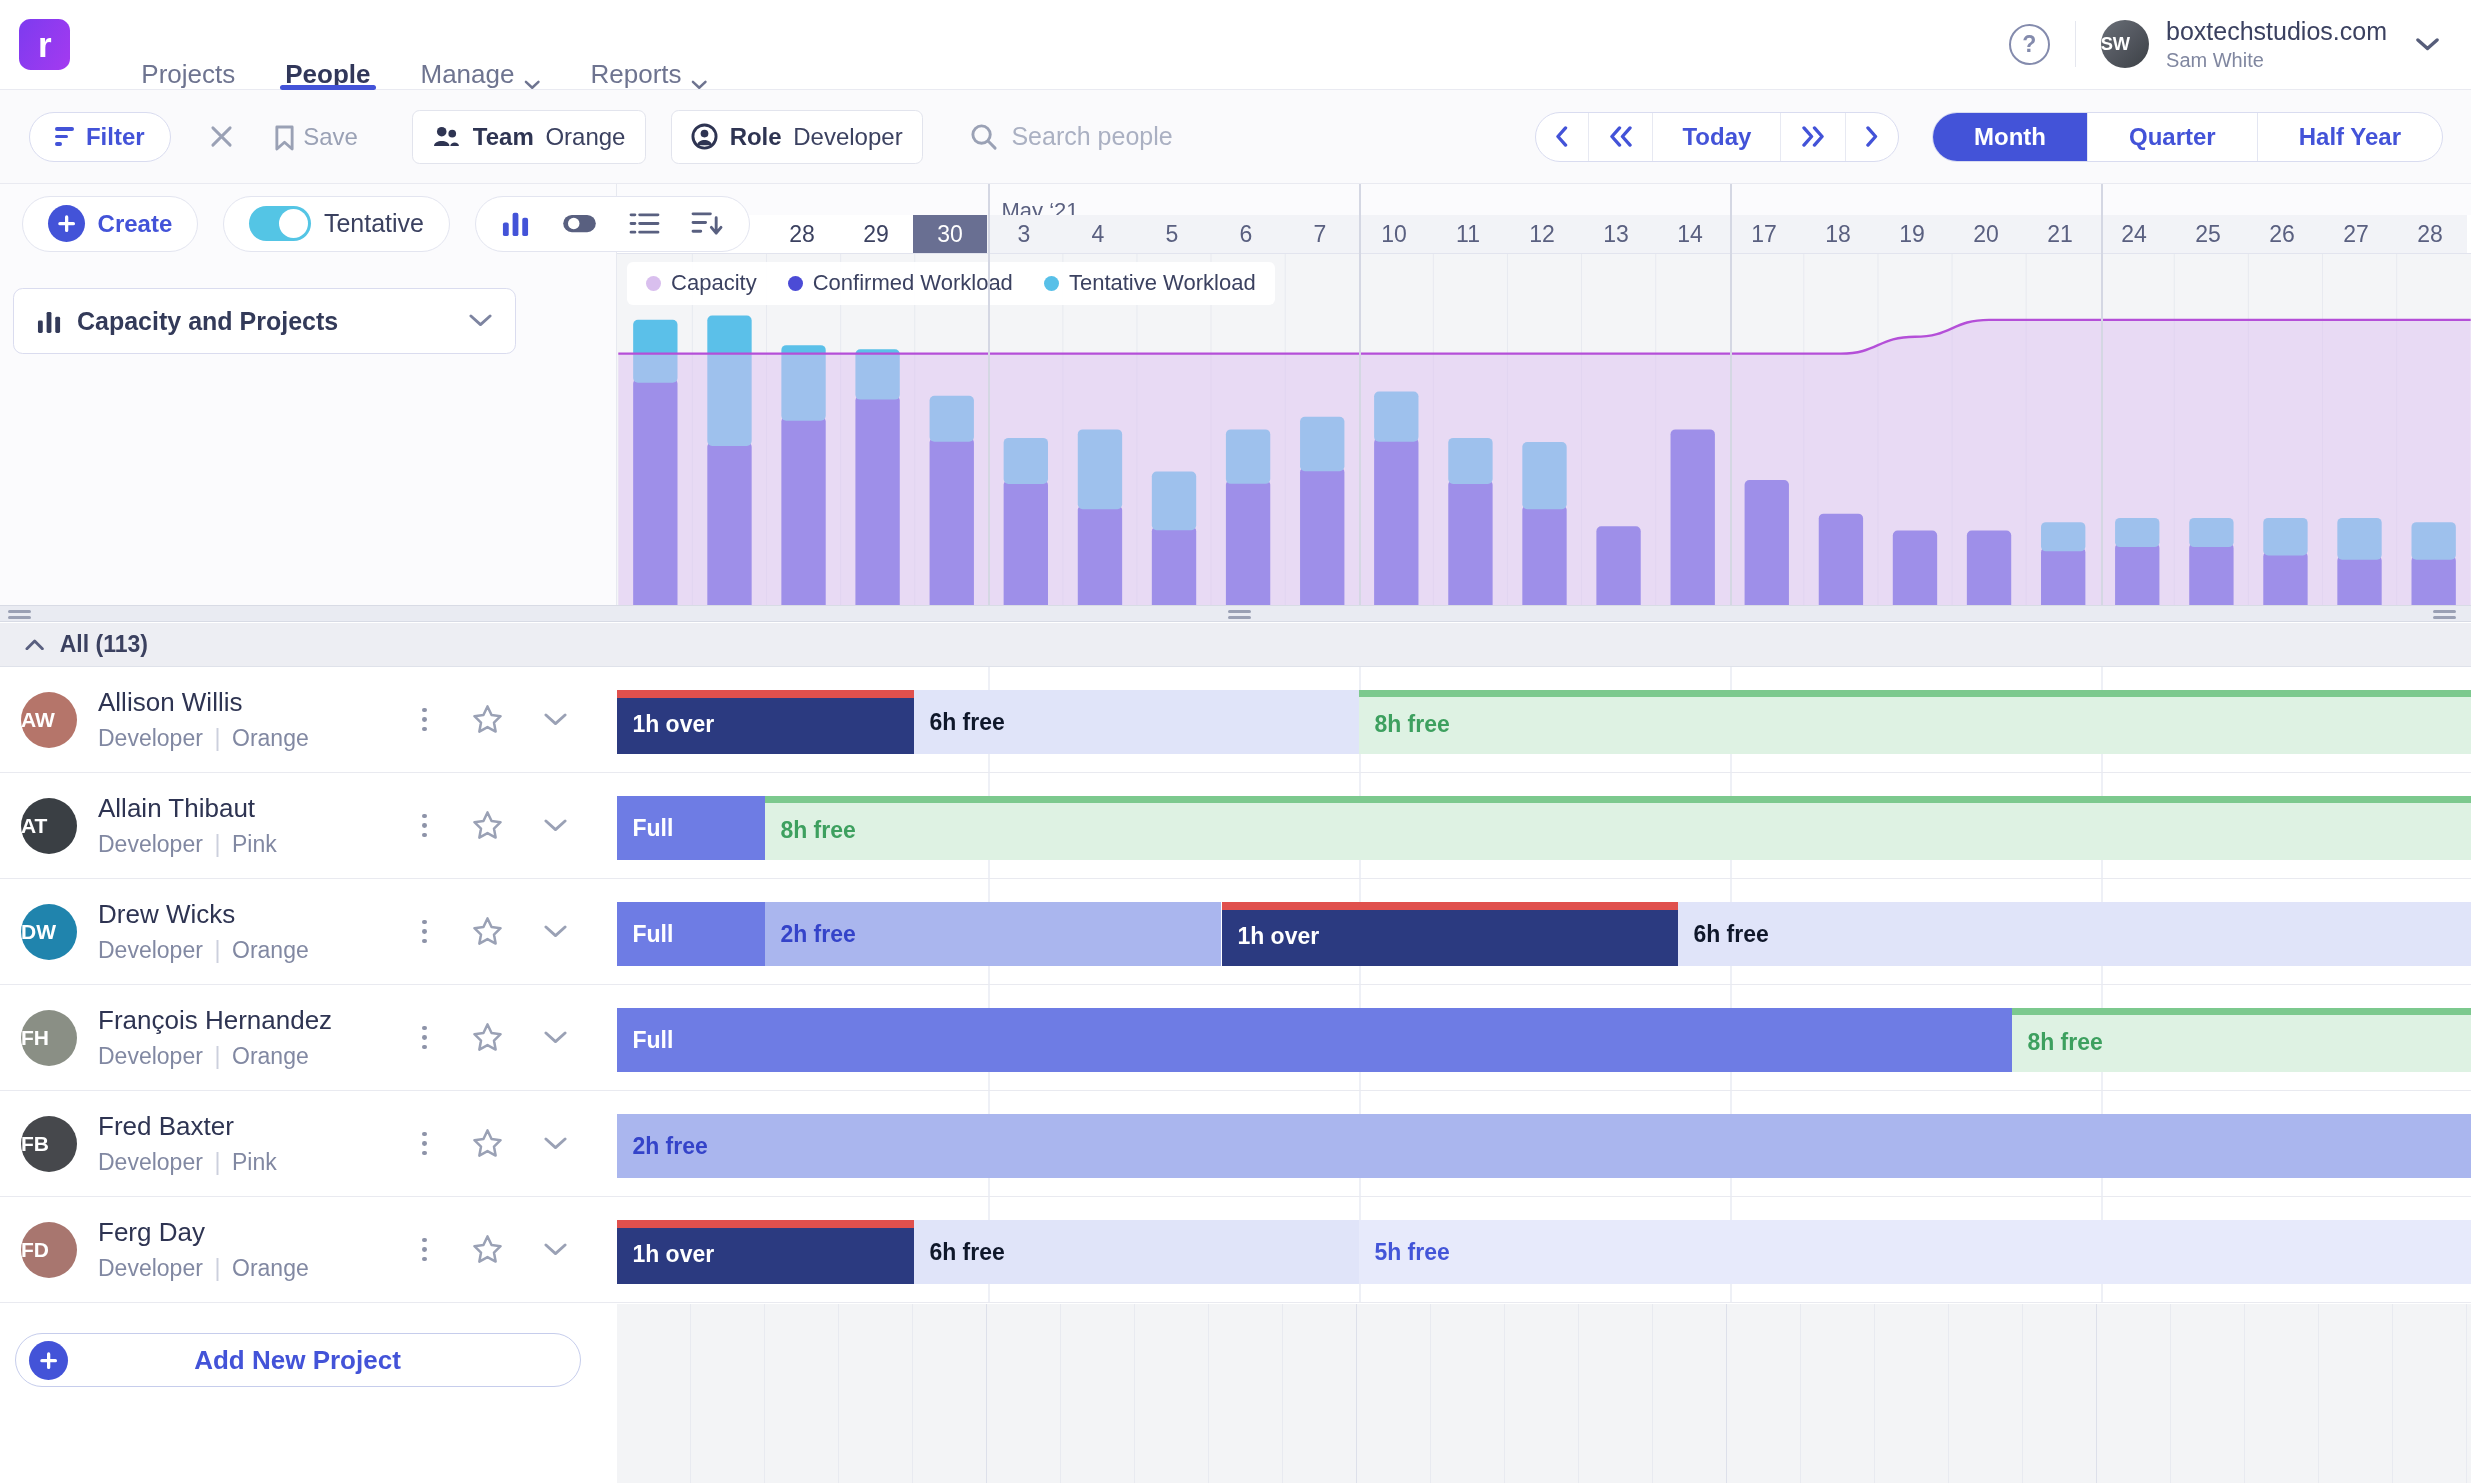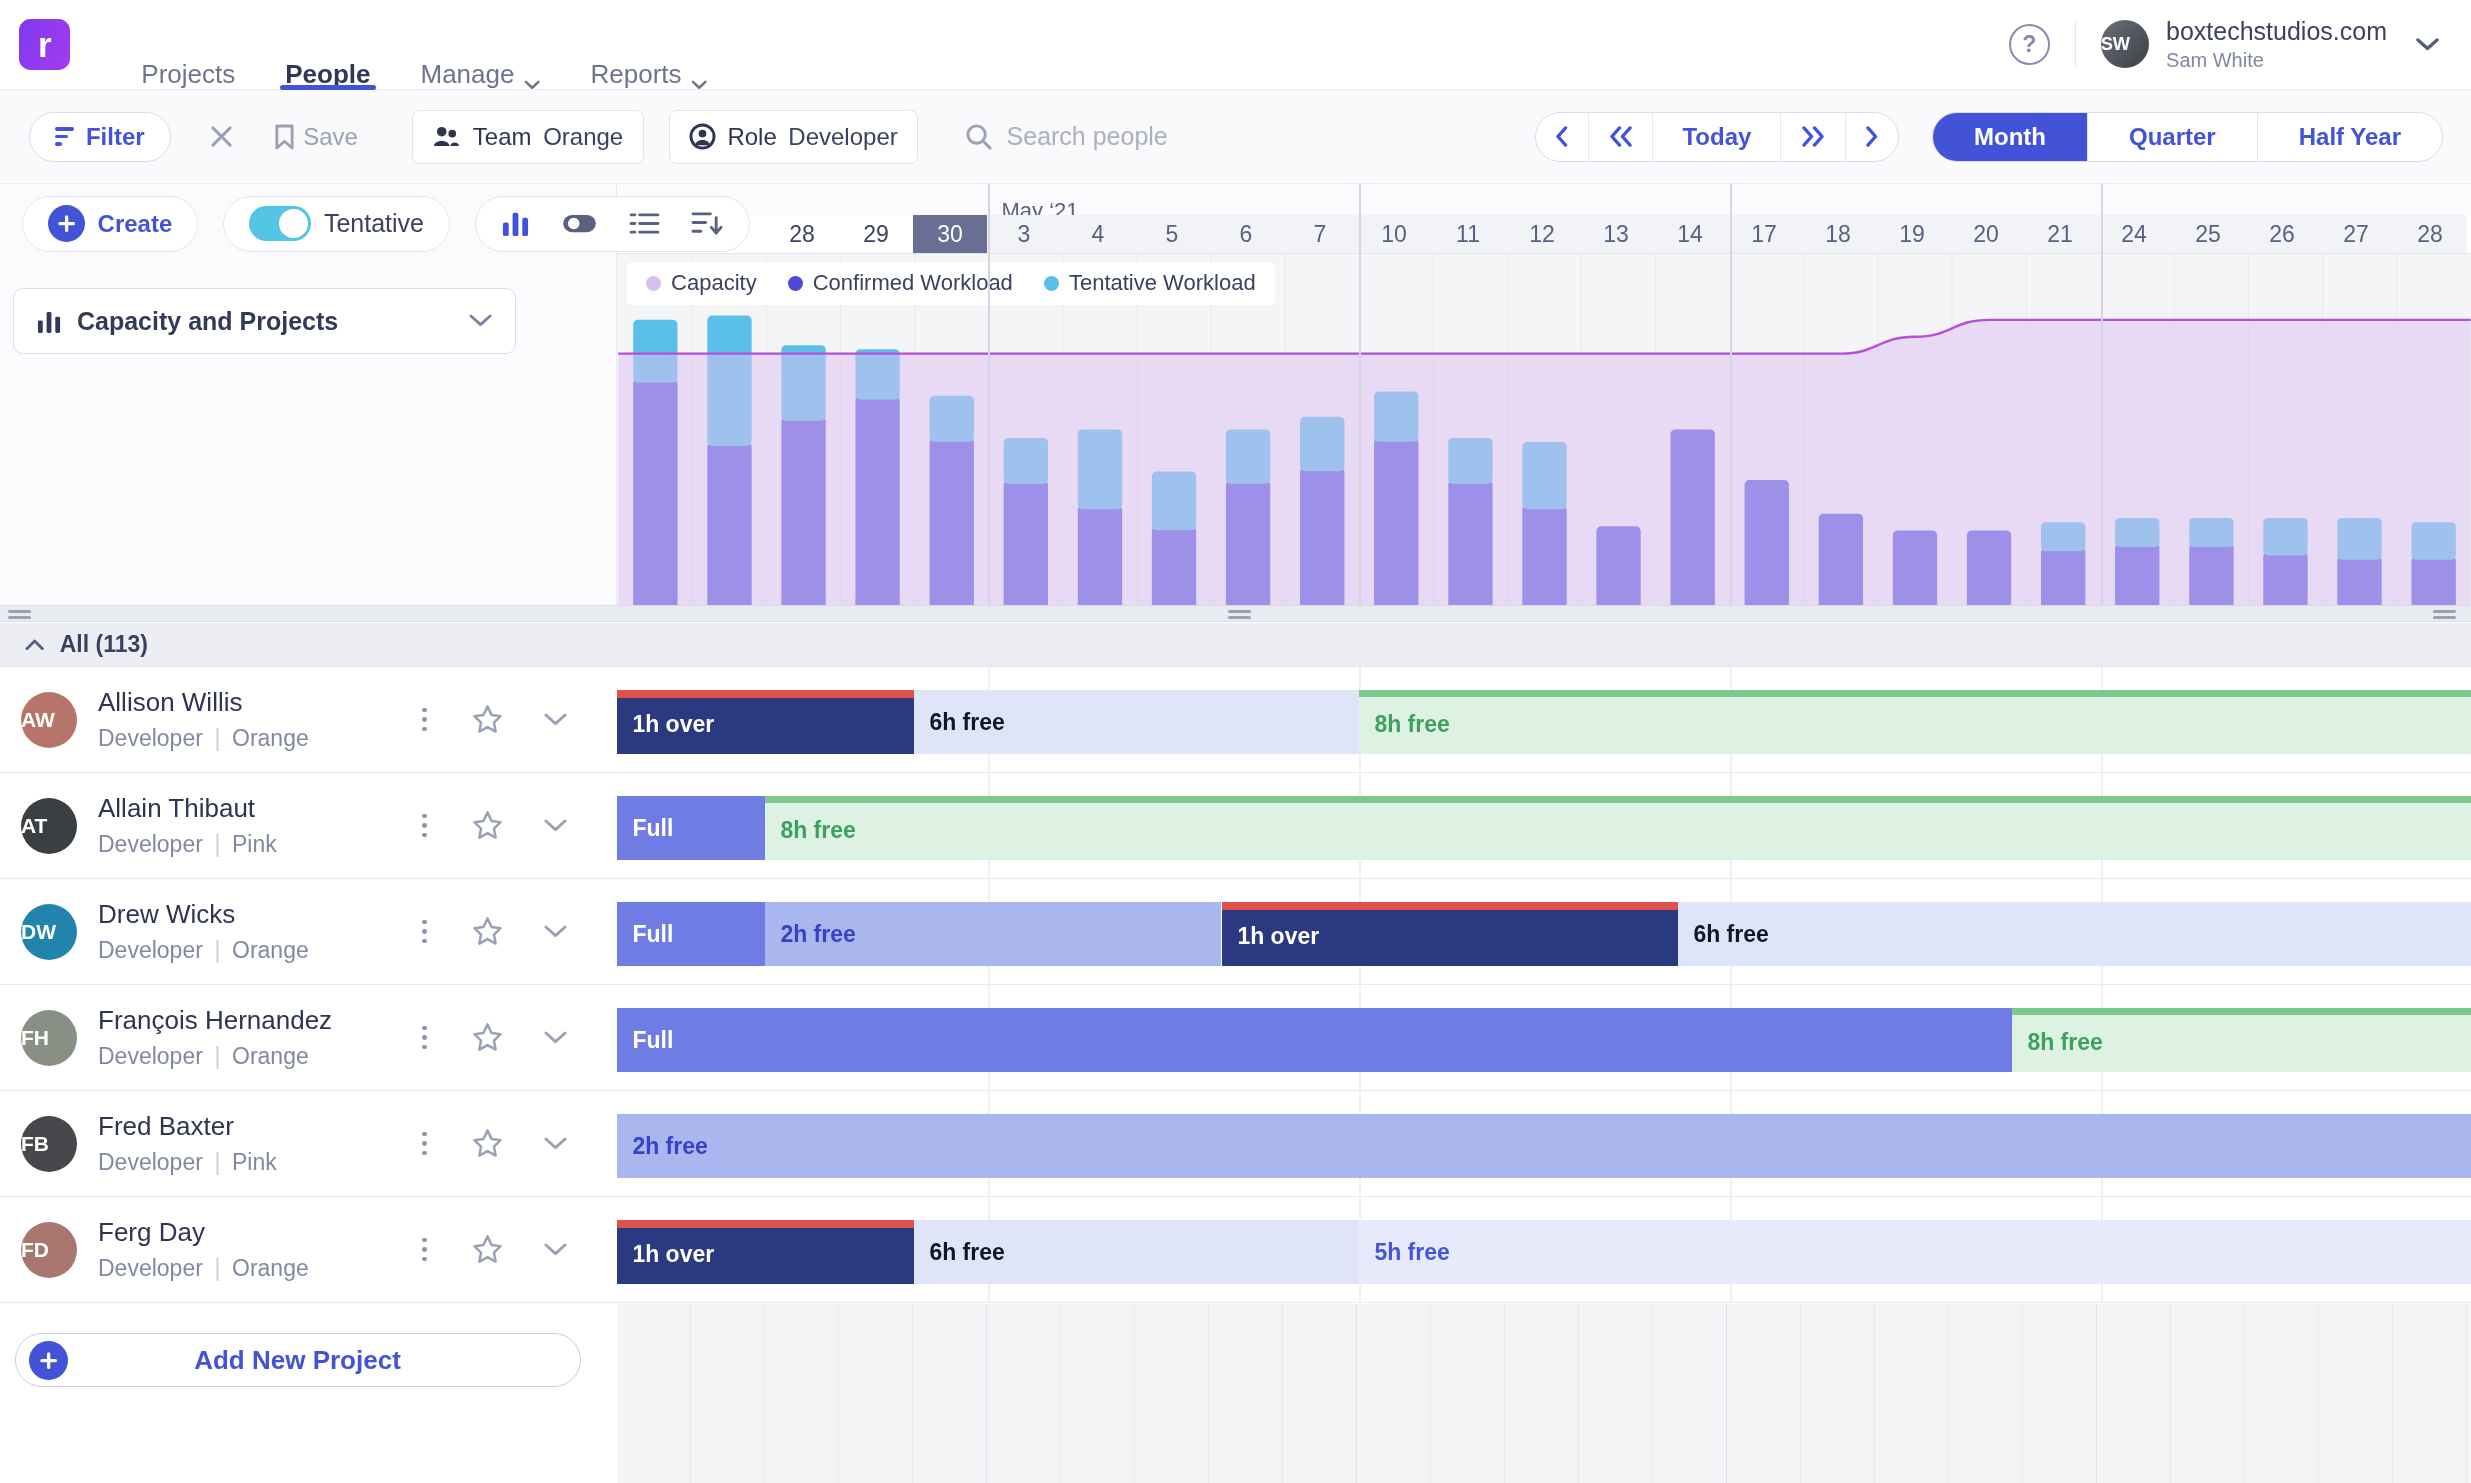--- a/index.html
+++ b/index.html
@@ -29,26 +29,26 @@
   .acct-user { font-size:20px; color:#8087a0; margin-top:2.9px; }
 
   
   #filterbar { position:absolute; left:0; top:90px; width:2472px; height:94px; background:#fafafc;
                border-bottom:1px solid #e9eaf1; display:flex; align-items:center; padding:0 29px; z-index:29; }
   .pill { background:#fff; border:1.9px solid #d9dcf0; border-radius:26px; display:flex; align-items:center; }
   .filter-pill { height:50px; padding:0 25px; gap:11.6px; cursor:pointer; }
   .flt-lines { display:flex; flex-direction:column; gap:3.9px; }
   .flt-lines i { display:block; height:3.9px; border-radius:1.9px; background:#4353d8; }
   .blue-label { font-size:24px; color:#4353d8; font-weight:bold; }
-  .save-grp { display:flex; align-items:center; gap:8.7px; margin-left:41px; cursor:pointer; }
+  .save-grp { display:flex; align-items:flex-end; gap:8.7px; margin-left:41px; cursor:pointer; }
   .save-grp span { font-size:24px; color:#9aa1b5; }
   .chips { display:flex; gap:25px; margin-left:54px; }
   .chip { height:54px; background:#fff; border:1.9px solid #e2e4ed; border-radius:7.7px; display:flex; align-items:center;
           padding:0 19.3px; gap:11.6px; cursor:pointer; }
-  .chip-label { font-size:24px; font-weight:normal; color:#2e3452; }
+  .chip-label { font-size:24px; font-weight:bold; color:#2e3452; }
   .chip-value { font-size:24px; color:#3b4160; }
   .search-grp { display:flex; align-items:center; gap:13.5px; margin-left:46px; }
   .search-grp input { border:none; outline:none; background:transparent; font-size:25px; color:#0f172a; width:319px;
                       font-family:inherit; }
   .search-grp input::placeholder { color:#aab0c2; }
   .range-pill { height:50px; margin-left:auto; overflow:hidden; }
   .range-cell { display:flex; align-items:center; justify-content:center; height:100%; padding:0 19.3px;
                 border-right:1px solid #e7e9f2; cursor:pointer; color:#4353d8; }
   .range-cell:last-child { border-right:none; }
   .range-today { font-size:24px; font-weight:bold; padding:0 29px; }

